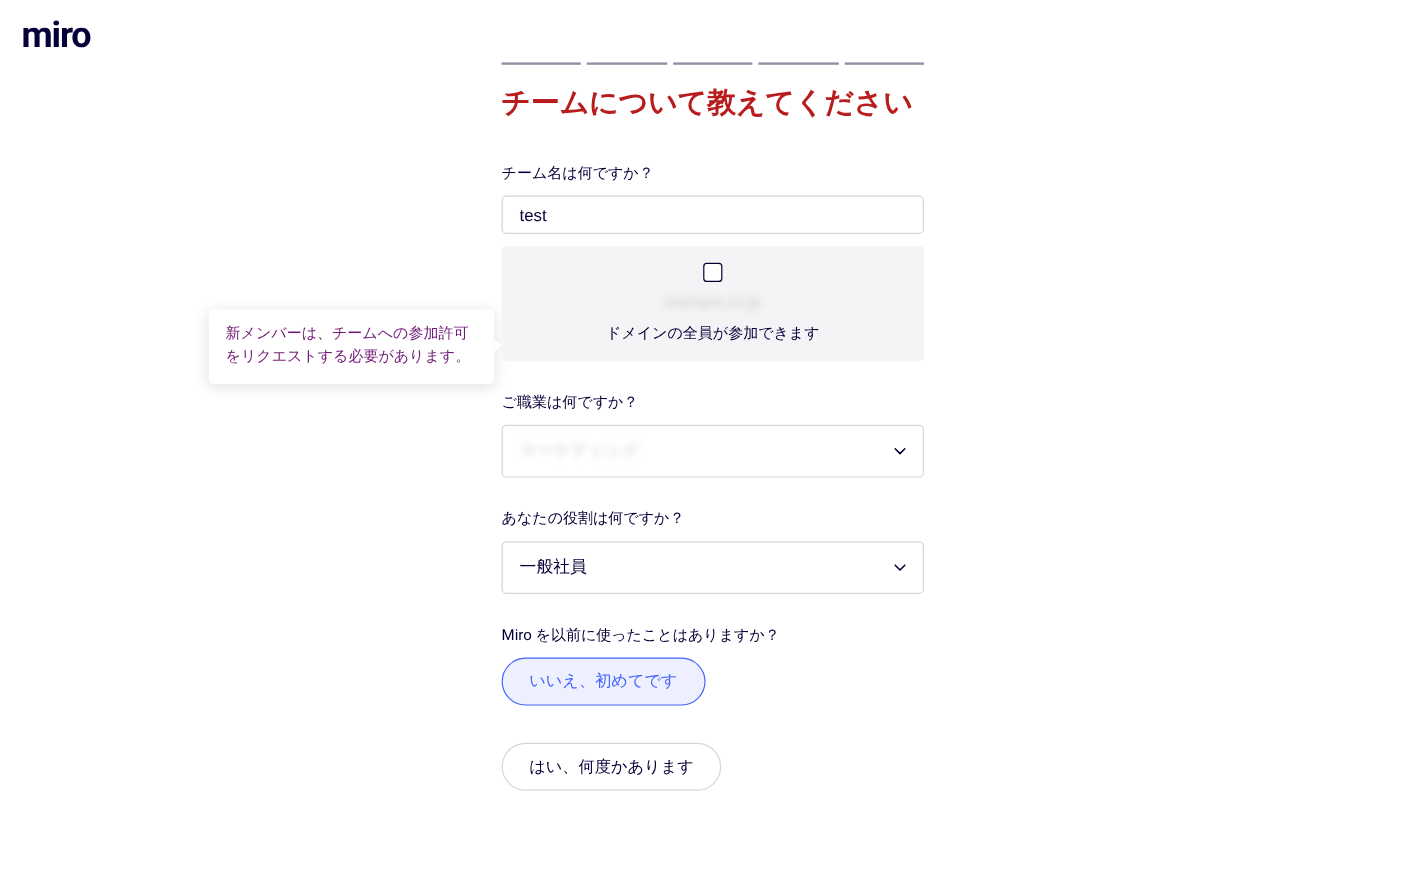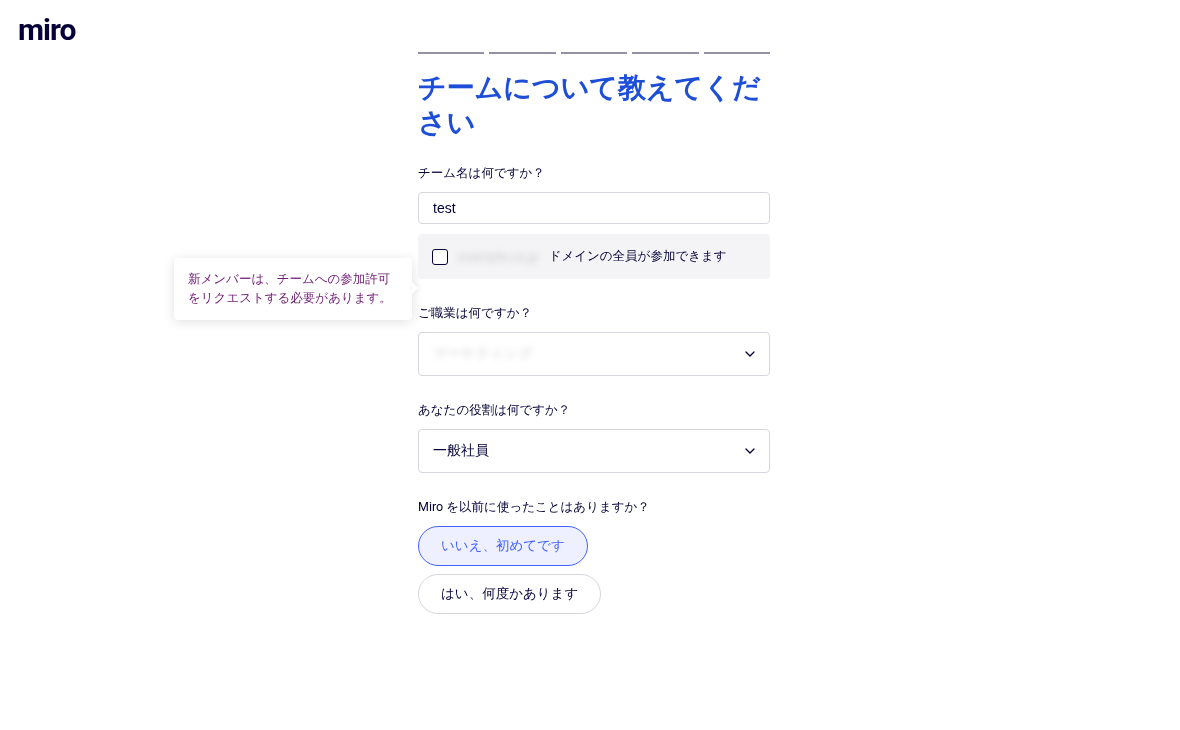--- a/index.html
+++ b/index.html
@@ -37,25 +37,25 @@
       display: flex;
       gap: 5px;
       margin-bottom: 16px;
     }
     .progress-seg {
       flex: 1;
       height: 2px;
       background: #9391a6;
     }
     .page-title {
-      font-size: 28px;
+      font-size: 24px;
       font-weight: 700;
       line-height: 1.25;
-      color: #1d4ed8;
-      margin-bottom: 25px;
+      color: #b91c1c;
+      margin-bottom: 36px;
     }
     .field-label {
       font-size: 12.5px;
       color: #050038;
       margin-bottom: 10px;
     }
     .text-input {
       width: 100%;
       height: 32px;
       border: 1px solid #d6d6de;
@@ -68,20 +68,21 @@
     }
     .domain-box {
       margin-top: 10px;
       background: #f4f4f6;
       border-radius: 4px;
       padding: 14px 14px;
       display: flex;
       align-items: center;
       gap: 10px;
       position: relative;
+      flex-direction: column;
     }
     .checkbox {
       width: 16px;
       height: 16px;
       border: 1.2px solid #050038;
       border-radius: 3px;
       background: #fff;
       flex-shrink: 0;
     }
     .blurred-domain {
@@ -125,21 +126,21 @@
       transform: translateY(-50%);
       pointer-events: none;
     }
     .chevron svg { display: block; }
     .section {
       margin-bottom: 26px;
     }
     .pills {
       display: flex;
       flex-direction: column;
-      gap: 8px;
+      gap: 31px;
       align-items: flex-start;
     }
     .pill {
       border: 1px solid #d6d6de;
       border-radius: 22px;
       padding: 10px 22px;
       font-size: 13.5px;
       color: #050038;
       background: #fff;
       cursor: pointer;

